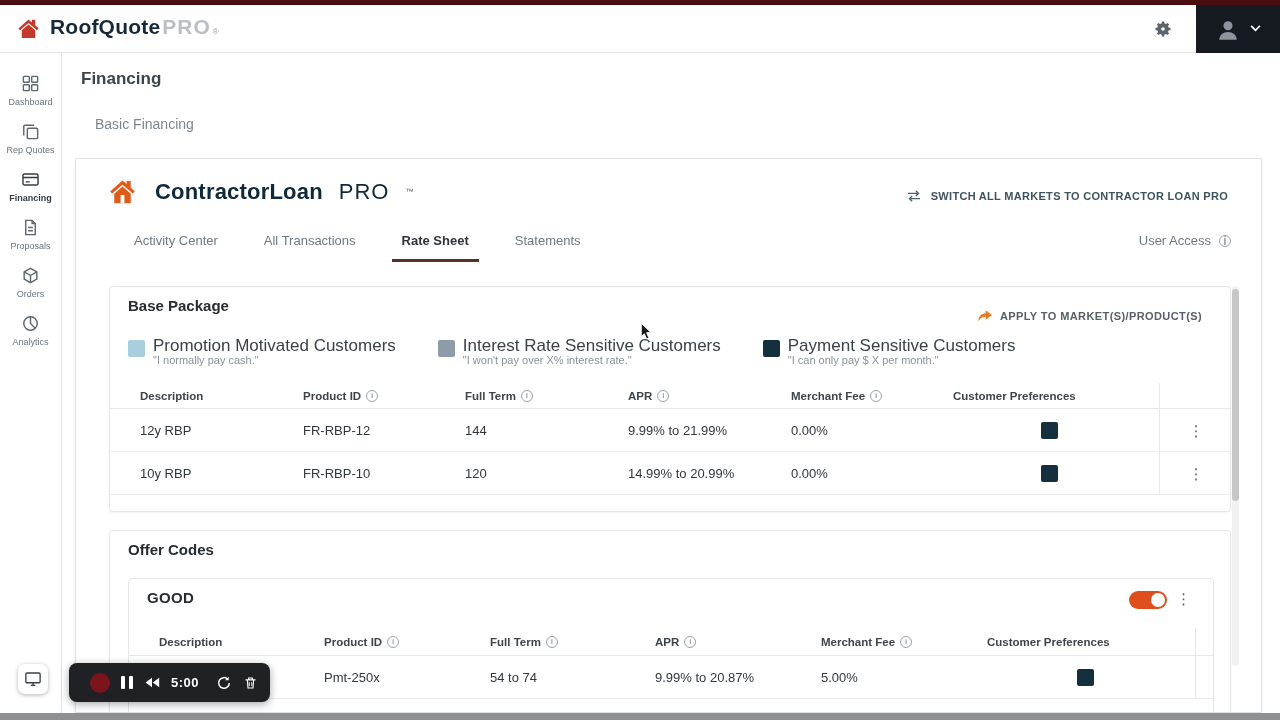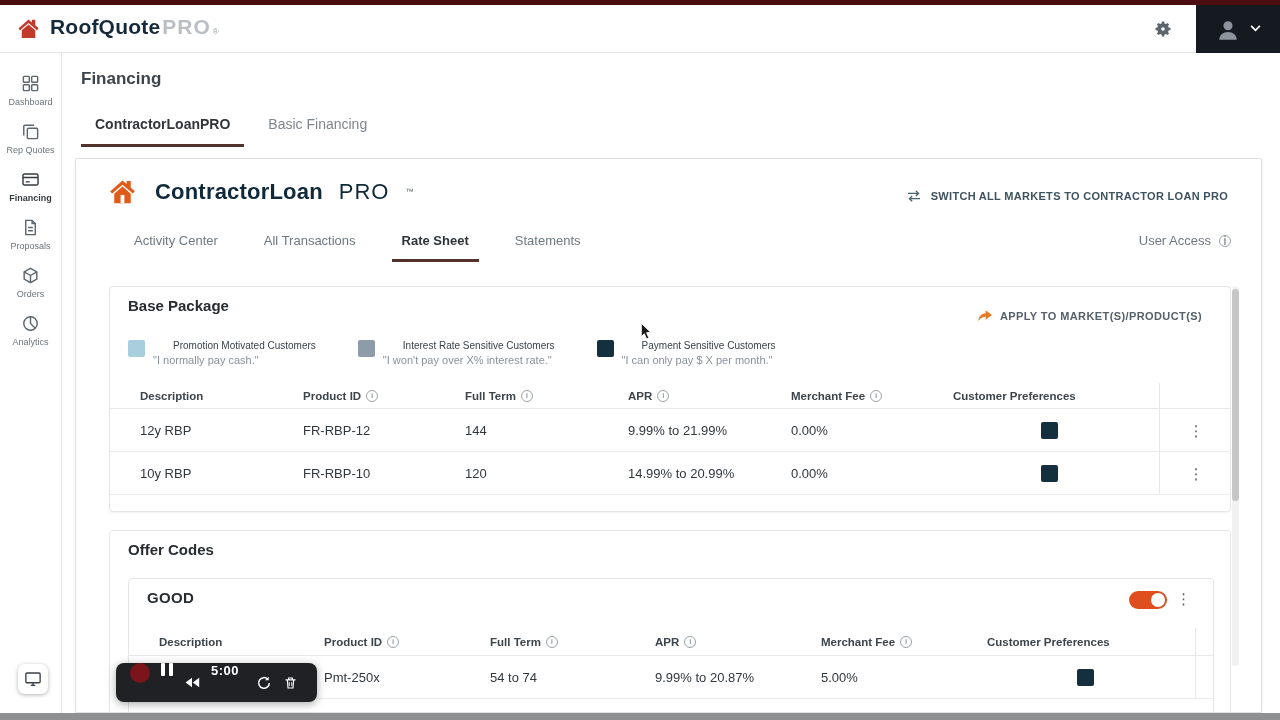--- a/index.html
+++ b/index.html
@@ -54,21 +54,21 @@
   .offer-card { top:371px; height:210px; }
   .card-title { position:absolute; left:18px; top:10px; font-size:15px; font-weight:bold; color:#272c30; }
 
   .apply-link { position:absolute; right:28px; top:22px; display:flex; align-items:center; gap:7px; cursor:pointer; }
   .apply-link span { font-size:11px; font-weight:bold; color:#55606a; letter-spacing:.4px; }
 
   .legend { position:absolute; left:18px; top:52px; display:flex; gap:42px; }
   .legend-item { display:flex; gap:8px; }
   .legend-swatch { width:17px; height:17px; border-radius:2px; flex:0 0 auto; margin-top:1px; }
   .legend-text { display:flex; flex-direction:column; }
-  .legend-label { font-size:10px; color:#3a4249; line-height:14px;margin-left:20px; }
+  .legend-label { font-size:17px; color:#3a4249; line-height:14px; }
   .legend-quote { font-size:11px; color:#8a929a; line-height:14px; }
 
   .ttable { position:absolute; left:0; right:0; }
   .base-card .ttable { top:96px; }
   .thead, .trow { display:grid; align-items:center; padding-left:30px; }
   .base-grid { grid-template-columns:163px 162px 163px 163px 162px 206px 73px; }
   .offer-grid { grid-template-columns:165px 166px 165px 166px 166px 208px 20px; }
   .thead { height:26px; border-bottom:1px solid #e8e8e8; }
   .th { font-size:11.5px; font-weight:bold; color:#3d454c; display:flex; align-items:center; gap:5px; }
   .trow { height:43px; border-bottom:1px solid #ececec; }
@@ -91,21 +91,21 @@
   .good-card .pref-swatch { margin-left:90px; }
 
   
   .vscroll { position:absolute; right:22px; top:127px; width:7px; height:380px; background:#f1f1f1; border-radius:4px; }
   .vscroll .thumb { position:absolute; top:3px; left:0; width:7px; height:212px; background:#c6c6c6; border-radius:4px; cursor:grab; }
 
   
   .bottom-strip { position:absolute; left:0; right:0; bottom:0; height:7px; background:#8e9092; z-index:40; }
 
   
-  .recorder { position:absolute; left:69px; top:663px; width:201px; height:39px; background:#202125; border-radius:8px; box-shadow:0 2px 8px rgba(0,0,0,.35); display:flex; padding:0 14px; gap:11px; z-index:50;margin-left:47px; }
+  .recorder { position:absolute; left:69px; top:663px; width:201px; height:39px; background:#202125; border-radius:8px; box-shadow:0 2px 8px rgba(0,0,0,.35); display:flex; align-items:center; padding:0 21px; gap:11px; z-index:50; }
   .rec-stop { width:20px; height:20px; border-radius:50%; background:#7b151b; cursor:pointer; flex:0 0 auto; }
   .rec-pause { display:flex; gap:4px; cursor:pointer; }
   .rec-pause i { display:block; width:4px; height:13px; background:#fff; border-radius:1px; }
   .rec-btn { display:flex; align-items:center; justify-content:center; cursor:pointer; }
   .rec-time { color:#fff; font-size:13px; font-weight:bold; letter-spacing:.5px; margin-right:6px; }
 
   .screen-chip { position:absolute; left:18px; top:664px; width:30px; height:30px; background:#fff; border-radius:7px; box-shadow:0 1px 4px rgba(0,0,0,.3); display:flex; align-items:center; justify-content:center; z-index:50; cursor:pointer; }
 
   .cursor { position:absolute; left:640px; top:322px; z-index:60; pointer-events:none; }
 </style>
@@ -200,21 +200,20 @@
         </svg>
       </span>
       <span class="side-label">Analytics</span>
     </div>
   </nav>
 
   <main>
     <div class="page-title">Financing</div>
 
     <div class="page-tabs">
-      <div class="ptab active">ContractorLoanPRO</div>
       <div class="ptab">Basic Financing</div>
     </div>
 
     <section class="panel">
 
       <div class="clp-logo">
         <svg width="33" height="33" viewBox="0 0 24 24">
           <path d="M3 12 L12 4 L15 6.6 V4.3 H18 V9.2 L21 11.8 L19.5 13.5 L12 7 L4.5 13.5 Z" fill="#e05a18"></path>
           <path d="M6 13.6 L12 8.4 L18 13.6 V20.5 H6 Z" fill="#e05a18"></path>
           <rect x="10.6" y="14.5" width="2.8" height="6" fill="#fff"></rect>

